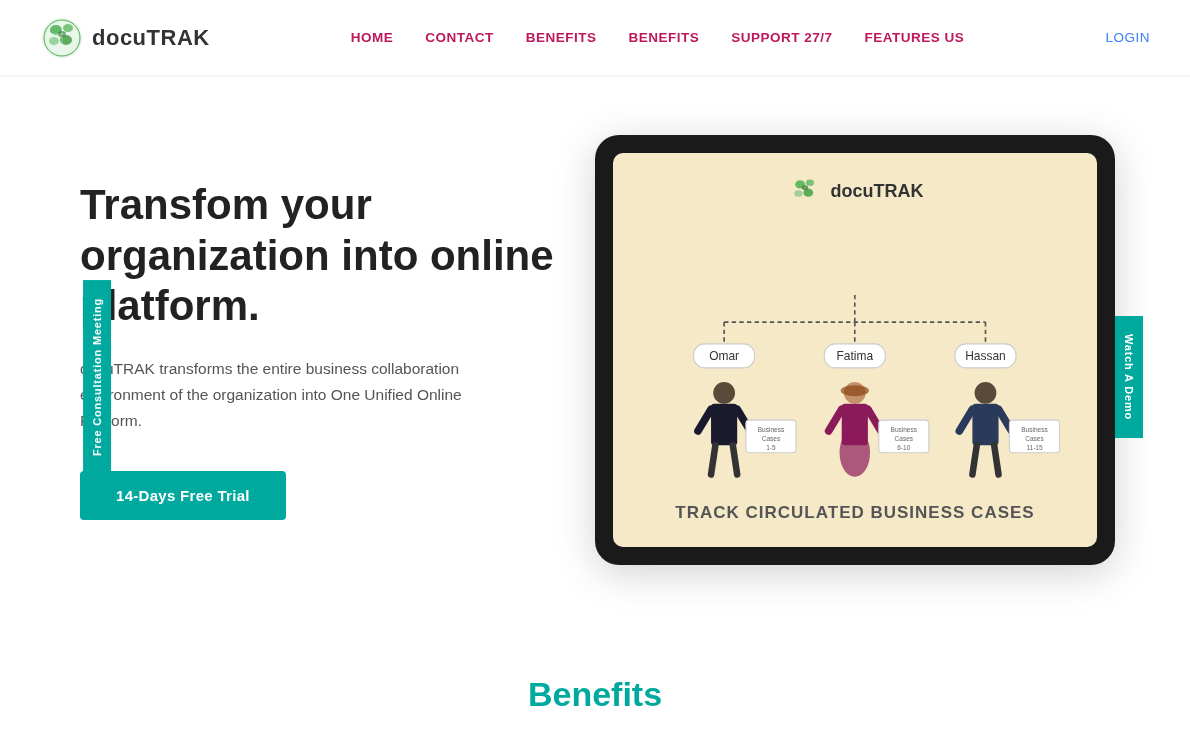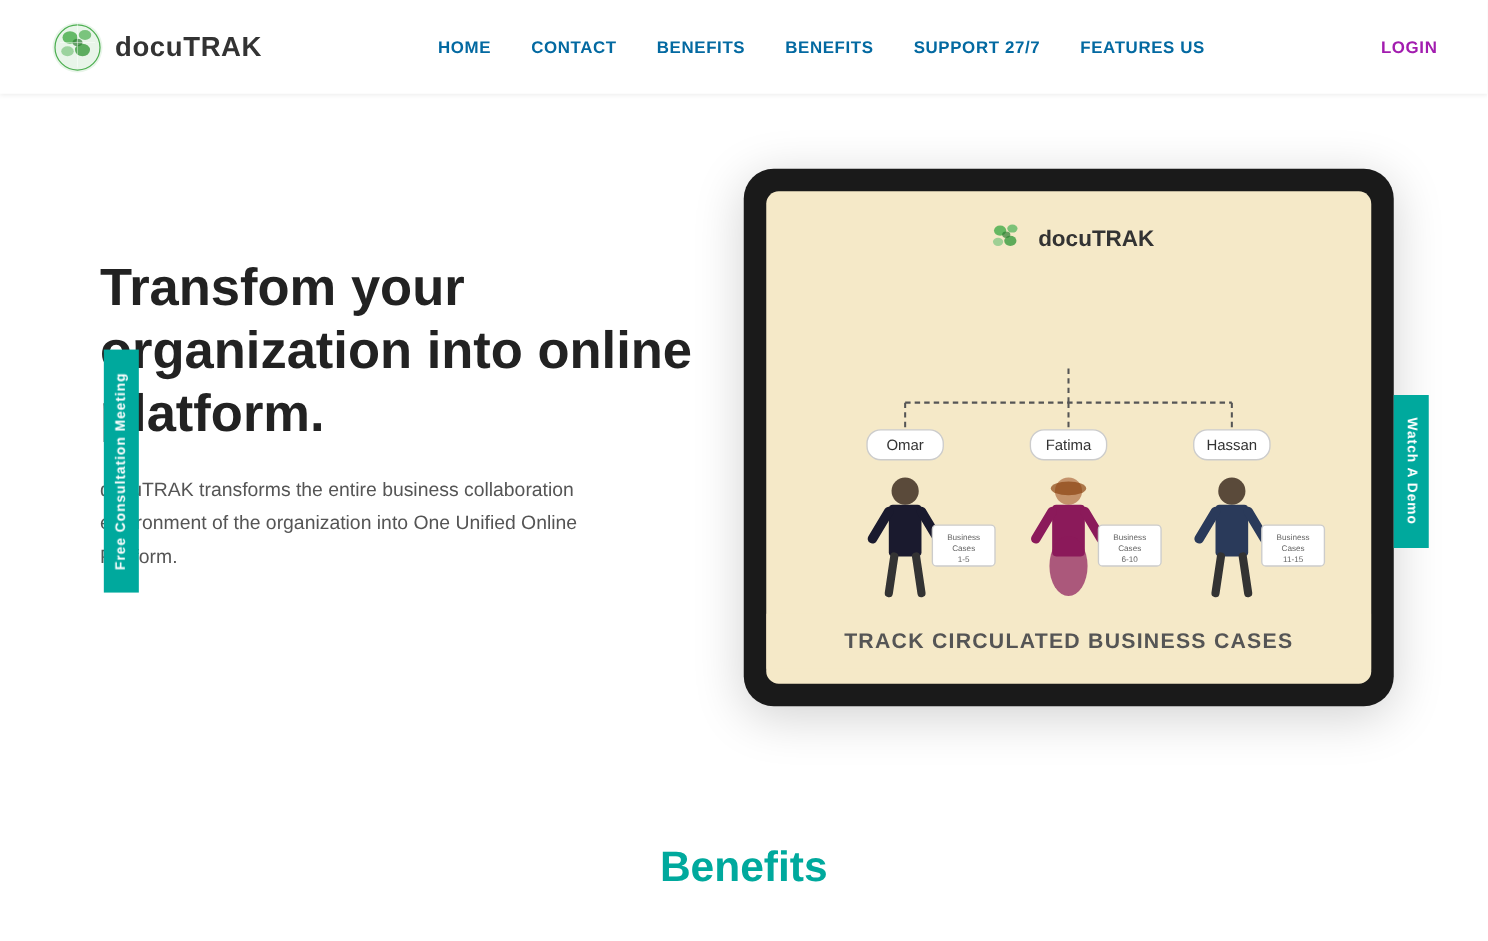--- a/index.html
+++ b/index.html
@@ -38,29 +38,29 @@
       color: #333;
     }
     .nav {
       display: flex;
       gap: 32px;
       align-items: center;
     }
     .nav-item {
       font-size: 13.5px;
       font-weight: 600;
-      color: #0369a1;
+      color: #be185d;
       text-decoration: none;
       letter-spacing: 0.5px;
       cursor: pointer;
     }
     .login-btn {
       font-size: 13.5px;
-      font-weight: 700;
-      color: #a21caf;
+      font-weight: 400;
+      color: #3b82f6;
       letter-spacing: 0.5px;
       cursor: pointer;
     }
 
     
     .hero {
       display: flex;
       align-items: center;
       justify-content: space-between;
       padding: 60px 60px 60px 80px;
@@ -244,20 +244,21 @@
     <a class="nav-item" href="#">FEATURES US</a>
   </nav>
 
   <div class="login-btn">LOGIN</div>
 </header>
 
 <section class="hero">
   <div class="hero-left">
     <h1 class="hero-title">Transfom your organization into online platform.</h1>
     <p class="hero-desc">docuTRAK transforms the entire business collaboration environment of the organization into One Unified Online Platform.</p>
+    <button class="trial-btn">14-Days Free Trial</button>
   </div>
 
   <div class="hero-right">
     <div class="tablet-mockup">
       <div class="tablet-screen">
 
         <div class="tablet-logo-area">
           <svg width="36" height="36" viewBox="0 0 44 44">
             <ellipse cx="16" cy="14" rx="6" ry="5" fill="#4caf50" opacity="0.85"></ellipse>
             <ellipse cx="28" cy="12" rx="5" ry="4" fill="#66bb6a" opacity="0.85"></ellipse>

